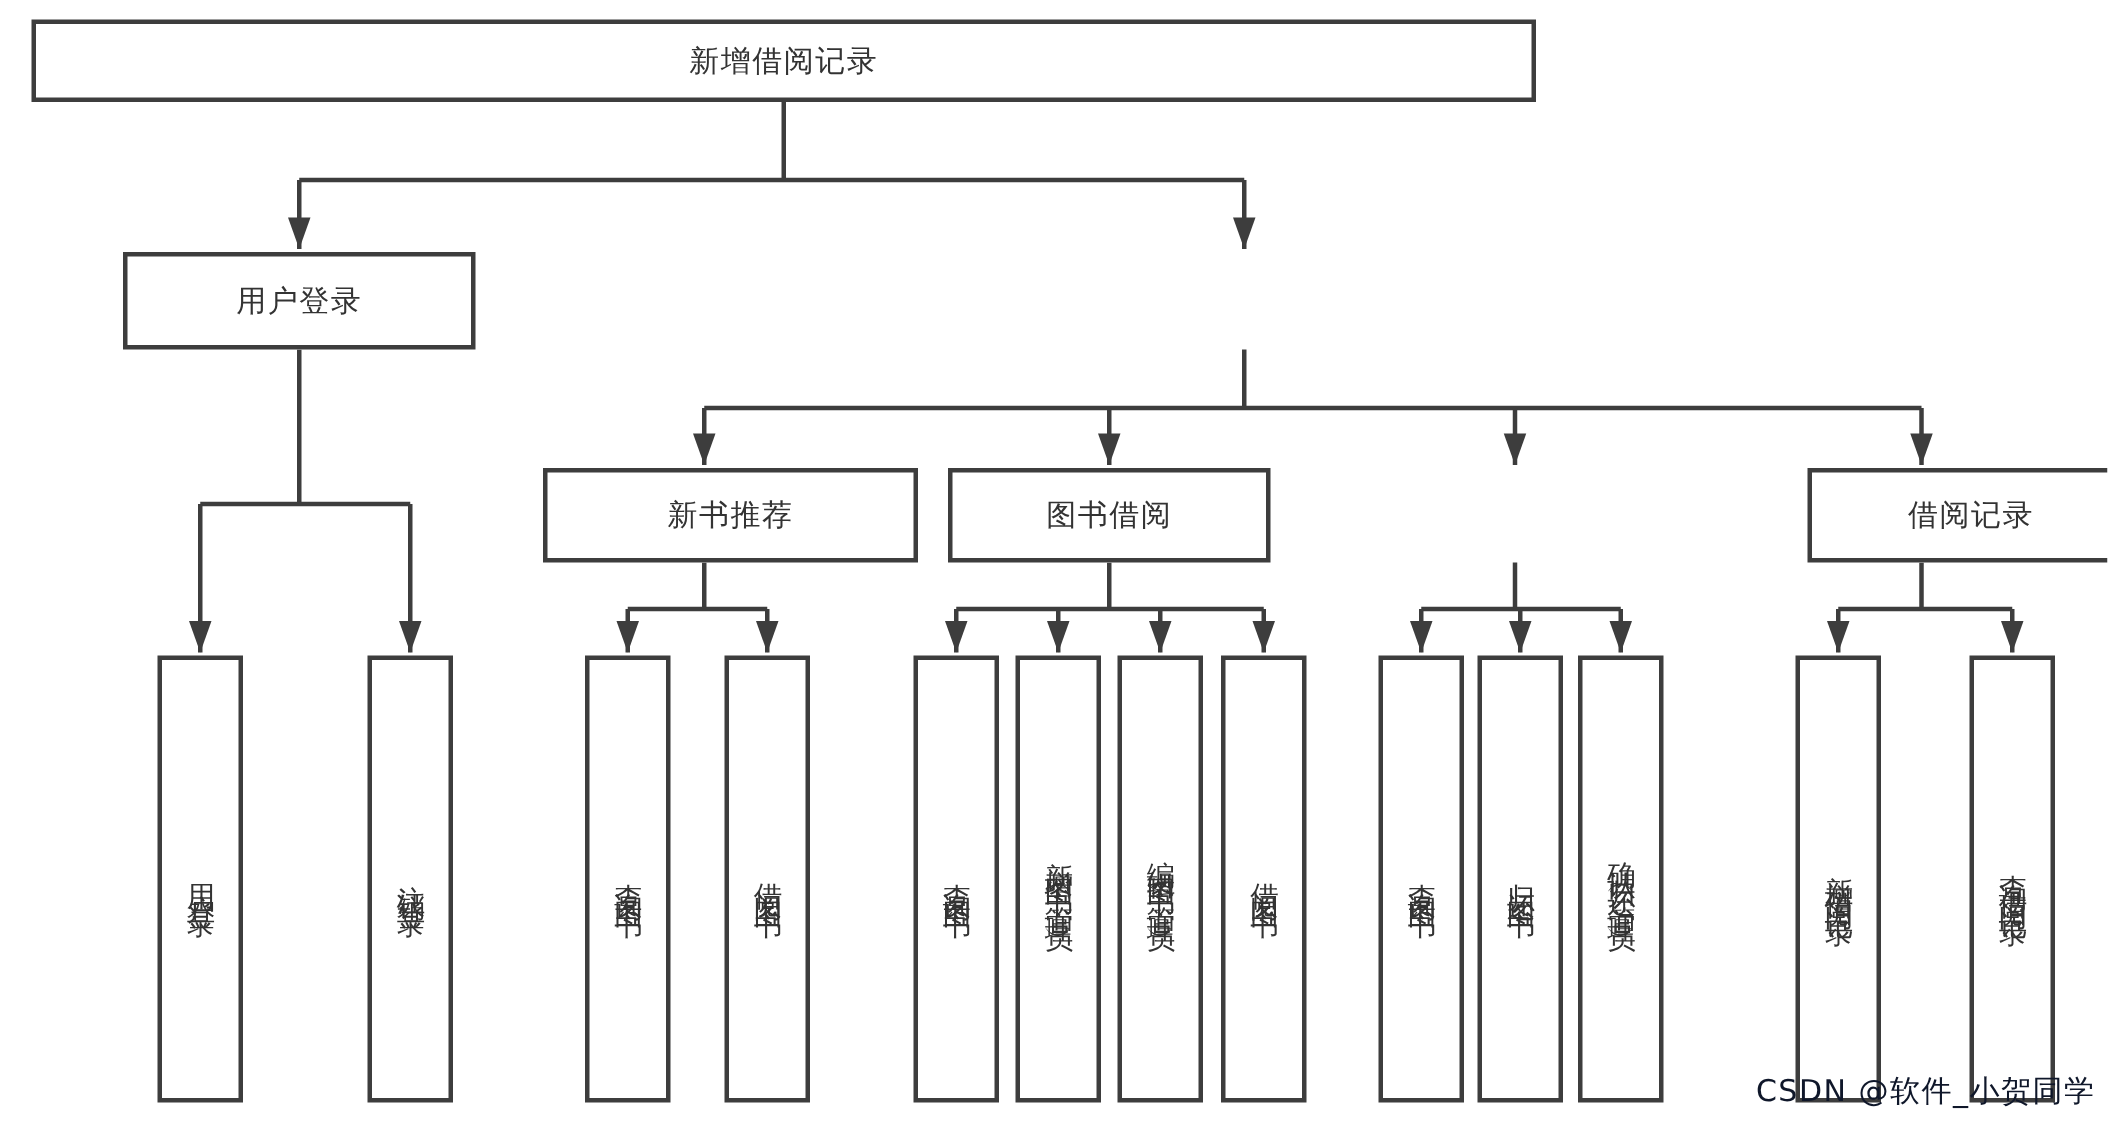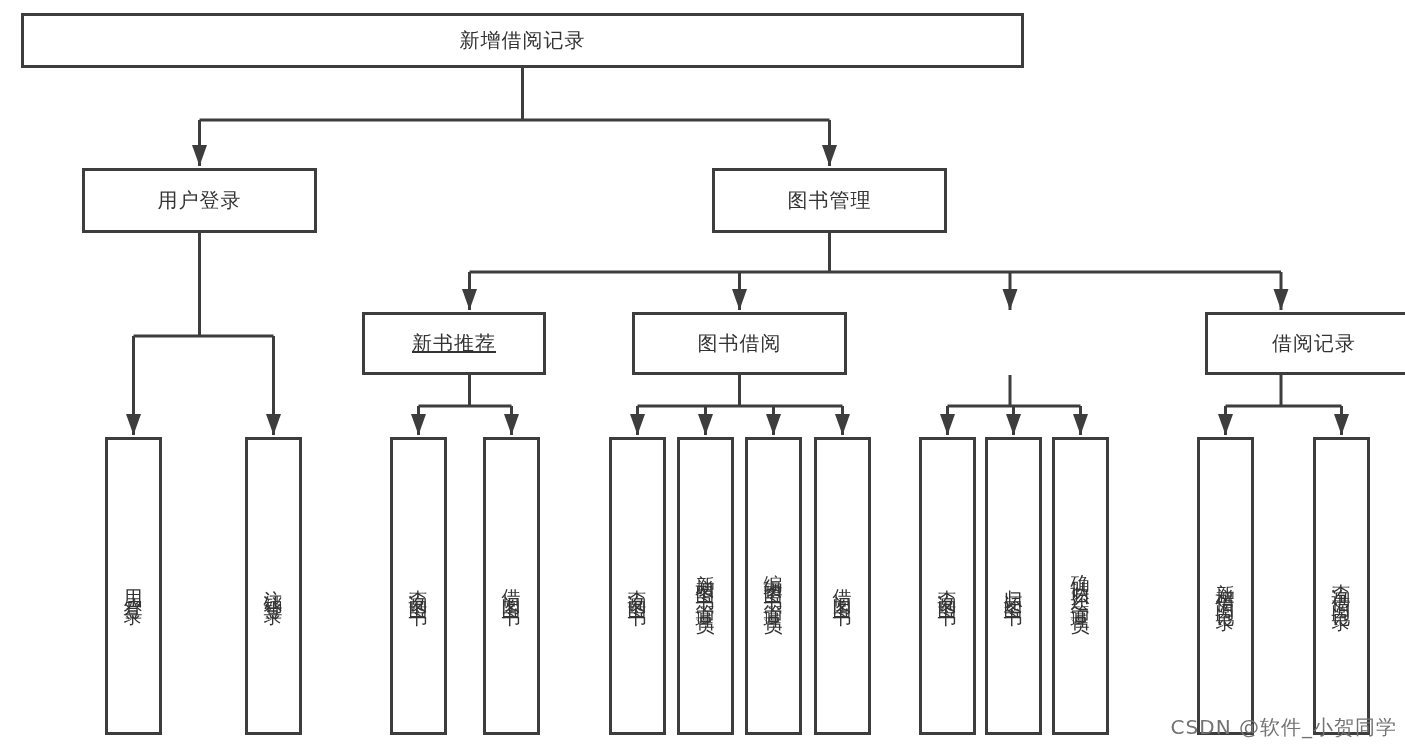--- a/index.html
+++ b/index.html
@@ -43,21 +43,21 @@
     text-orientation: mixed;
     font-size: 19px;
     letter-spacing: 6px;
     line-height: 1;
     color: #333333;
   }
   
   #box-root        { left: 21px;   top: 13px;  width: 1003px; height: 55px; }
   #box-user-login  { left: 82px;   top: 168px; width: 235px;  height: 65px; }
   #box-book-mgmt   { left: 712px;  top: 168px; width: 235px;  height: 65px; }
-  #box-new-book    { left: 362px;  top: 312px; width: 184px;  height: 63px; text-decoration: underline; }
+  #box-new-book    { left: 362px;  top: 312px; width: 250px;  height: 63px; }
   #box-book-borrow { left: 632px;  top: 312px; width: 215px;  height: 63px; text-align: right; }
   #box-cur-borrow  { left: 902px;  top: 312px; width: 216px;  height: 63px; }
   #box-borrow-rec  { left: 1172px; top: 312px; width: 218px;  height: 63px; margin-left: 33px; }
   
   .leaf { top: 437px; width: 57px; height: 298px; }
   #leaf-1  { left: 105px; }
   #leaf-2  { left: 245px; }
   #leaf-3  { left: 390px; }
   #leaf-4  { left: 483px; }
   #leaf-5  { left: 609px; }
@@ -67,21 +67,21 @@
   #leaf-9  { left: 919px; }
   #leaf-10 { left: 985px; }
   #leaf-11 { left: 1052px; }
   #leaf-12 { left: 1197px; }
   #leaf-13 { left: 1313px; }
   #watermark {
     position: absolute;
     right: 8px;
     bottom: 6px;
     font-size: 20px;
-    color: #737373;
+    color: #0f172a;
     letter-spacing: 1px;
     white-space: nowrap;
   }
 </style>
 </head>
 <body>
 
 <div id="stage">
 
   <svg id="connector-layer" viewBox="0 0 1405 747" xmlns="http://www.w3.org/2000/svg">
@@ -134,23 +134,20 @@
     </g>
   </svg>
 
   <div class="node" id="box-root">
     <span>新增借阅记录</span>
   </div>
 
   <div class="node" id="box-user-login">
     <span>用户登录</span>
   </div>
-  <div class="node" id="box-book-mgmt">
-    <span>图书管理</span>
-  </div>
 
   <div class="node" id="box-new-book">
     <span>新书推荐</span>
   </div>
   <div class="node" id="box-book-borrow">
     <span>图书借阅</span>
   </div>
   <div class="node" id="box-borrow-rec">
     <span>借阅记录</span>
   </div>

